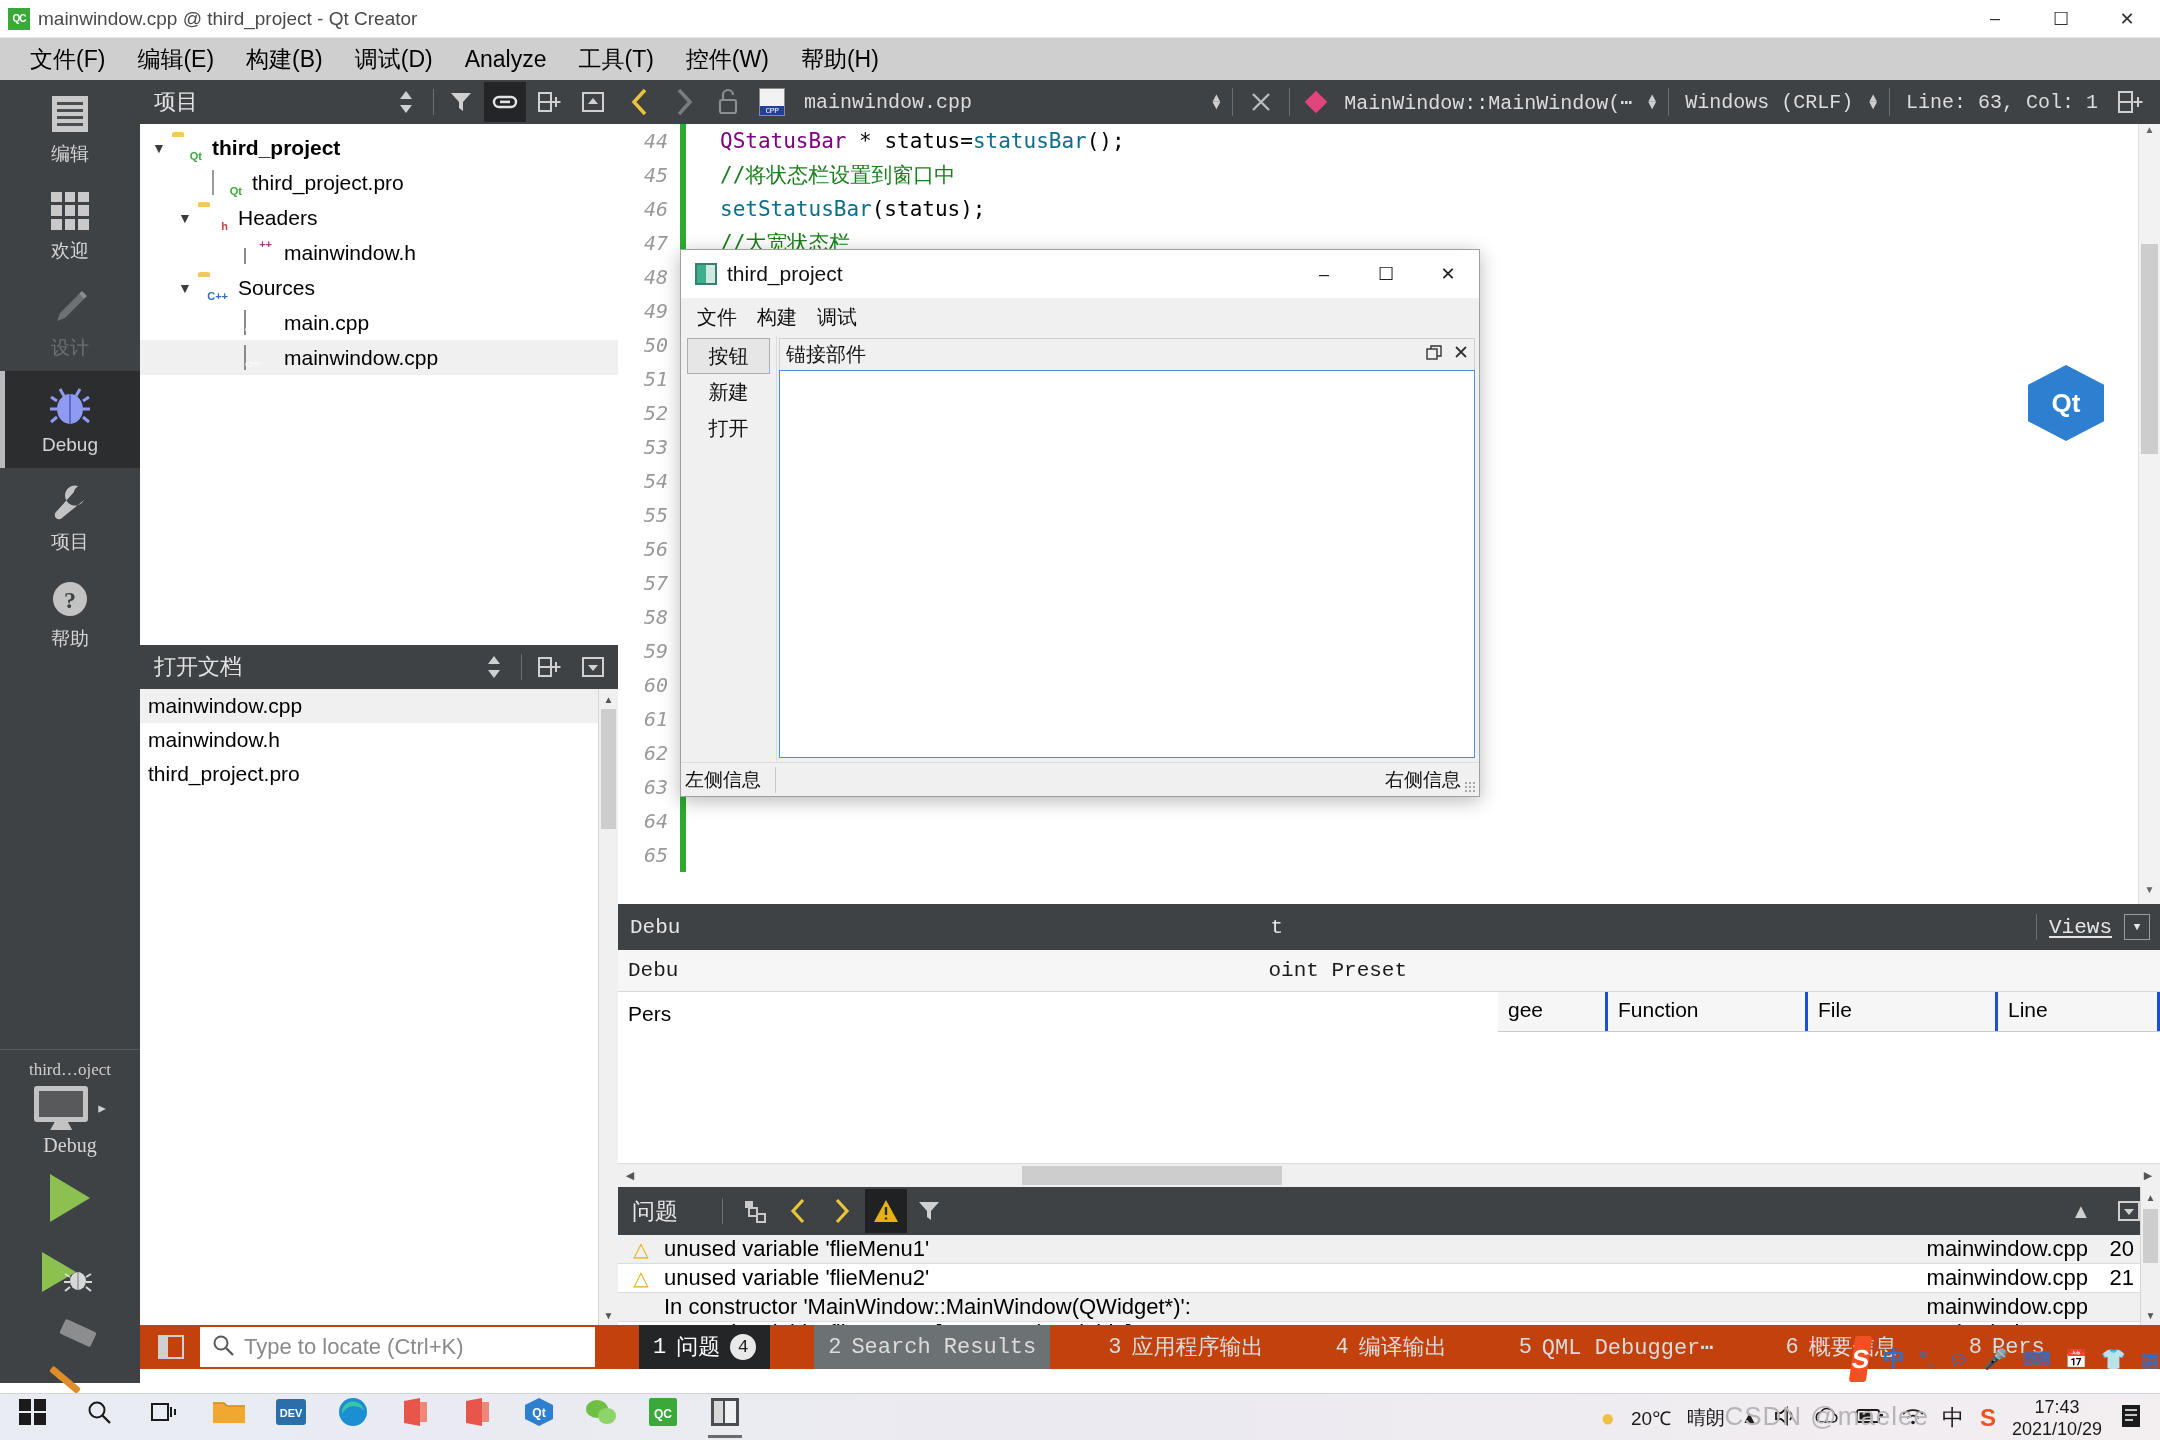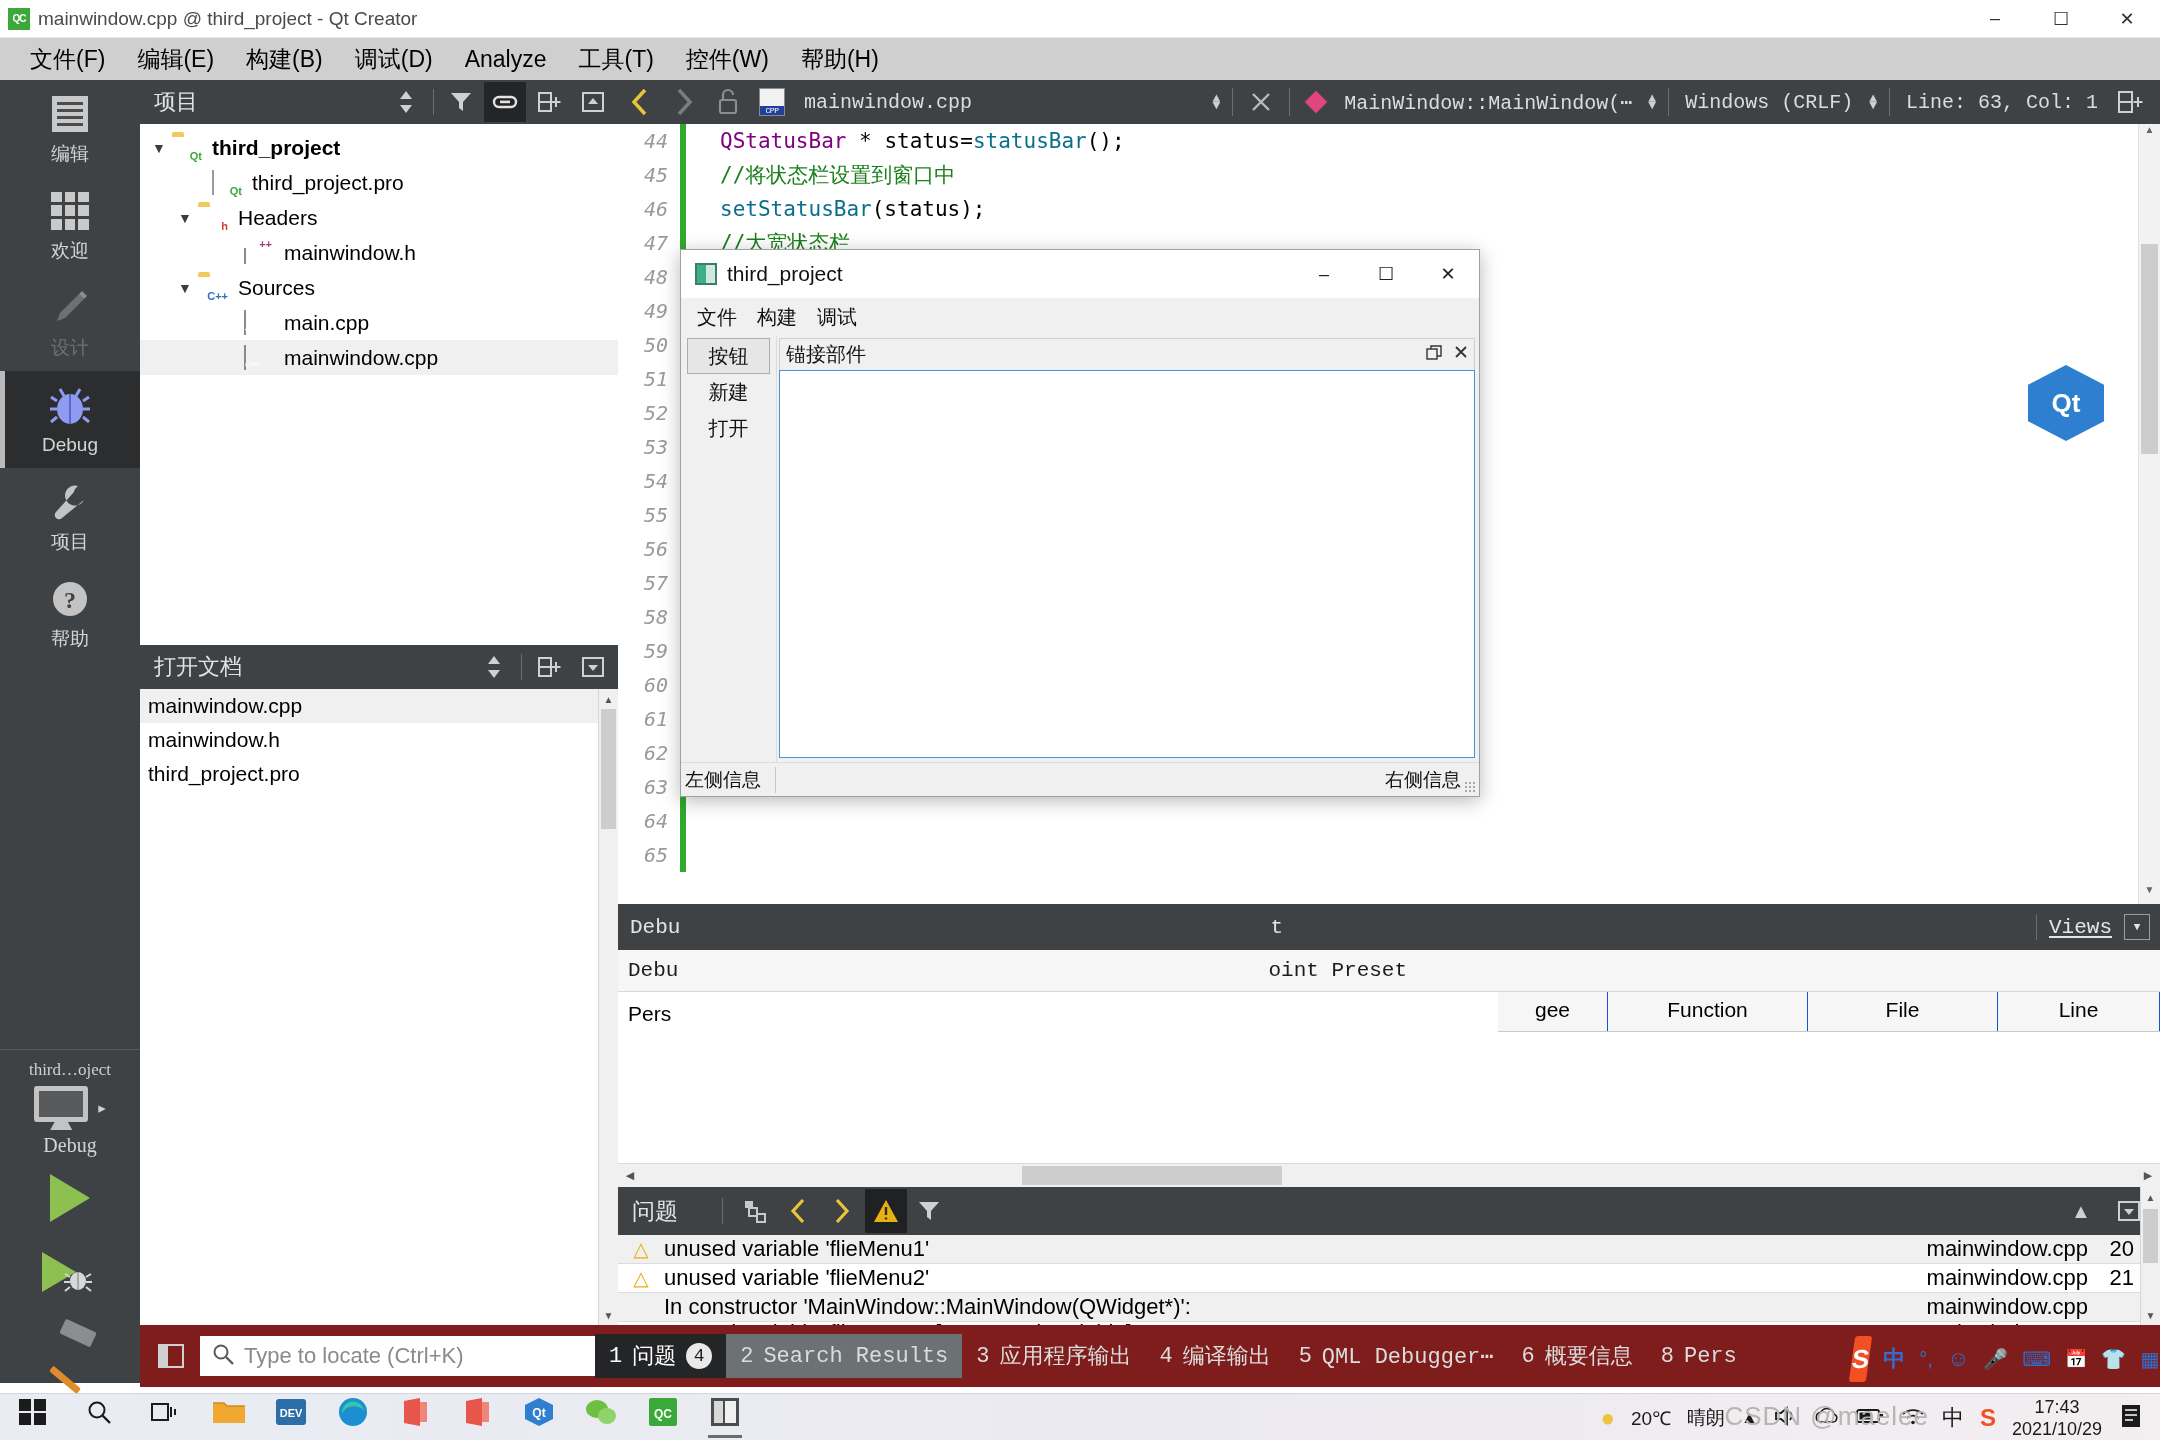--- a/index.html
+++ b/index.html
@@ -149,21 +149,21 @@
   
   .dbgpane { position: absolute; left: 618px; top: 904px; width: 1542px; height: 283px; background: #fff; }
   .dbg-head { height: 46px; background: #3f4244; color: #e5e5e5; display: flex; align-items: center;
               font-family: "Liberation Mono", monospace; font-size: 21px; padding-left: 12px; }
   .views-btn { margin-left: auto; display: flex; align-items: center; gap: 12px; padding-right: 10px; }
   .views-sep { width: 1px; height: 26px; background: #6a6e70; }
   .subhead { height: 42px; background: #f6f6f6; display: flex; align-items: center;
              font-family: "Liberation Mono", monospace; font-size: 21px; padding-left: 10px; color: #1c1c1c;
              border-bottom: 1px solid #d8d8d8; }
   .colhdr { height: 40px; display: flex; background: #f6f6f6; font-size: 21px; border-bottom: 1px solid #c9c9c9; }
-  .colhdr div { border-right: 1px solid #1d4ed8; padding: 6px 10px; text-align: center; }
+  .colhdr div { border-right: 3px solid #1d4ed8; padding: 6px 10px; }
   .hscroll { position: absolute; left: 0; right: 0; bottom: 0; height: 24px; background: #f0f0f0;
              display: flex; align-items: center; border-top: 1px solid #dcdcdc; }
   .hscroll .arrow { width: 24px; text-align: center; font-size: 11px; color: #555; }
   .hscroll .track { flex: 1; height: 100%; position: relative; }
   .hscroll .thumb { position: absolute; top: 2px; bottom: 2px; background: #cdcdcd; }
 
   
   .issues { position: absolute; left: 618px; top: 1187px; width: 1542px; height: 138px; background: #fff; }
   .iss-head { height: 48px; background: #3f4244; display: flex; align-items: center; padding-left: 14px; }
   .iss-title { color: #e5e5e5; font-size: 23px; }
@@ -175,22 +175,22 @@
                gap: 8px; padding-left: 12px; margin-left: 6px; }
   .filter-ph { color: #9a9a9a; font-family: "Liberation Mono", monospace; font-size: 21px; }
   .iss-row { height: 29px; display: flex; align-items: center; font-size: 22px;
              border-bottom: 1px solid #dcdcdc; padding-left: 12px; }
   .iss-row.alt { background: #f0f0f0; }
   .warn-ico { width: 22px; margin-right: 12px; color: #e8b010; font-size: 20px; text-align: center; }
   .iss-file { margin-left: auto; padding-right: 18px; }
   .iss-line { width: 54px; text-align: right; padding-right: 26px; }
 
   
-  .outbar { position: absolute; left: 140px; top: 1325px; width: 2020px; height: 62px;
-            background: #7f1d1d; display: flex; align-items: center; }
+  .outbar { position: absolute; left: 140px; top: 1325px; width: 2020px; height: 44px;
+            background: #c2410c; display: flex; align-items: center; gap: 44px; }
   .locator { display: flex; align-items: center; gap: 8px; margin-left: 10px; }
   .loc-btn { width: 42px; height: 42px; display: flex; align-items: center; justify-content: center; }
   .loc-input { width: 395px; height: 40px; background: #fff; display: flex; align-items: center; gap: 10px; padding-left: 12px; }
   .loc-ph { color: #8a8a8a; font-size: 22px; }
   .otab { height: 44px; display: flex; align-items: center; gap: 10px; padding: 0 14px;
           color: #dcdcdc; font-family: "Liberation Mono", monospace; font-size: 22px; white-space: nowrap; }
   .otab.active { background: #232527; color: #fff; }
   .otab.alt { background: #6c7174; }
   .obadge { background: #e9e9e9; color: #222; border-radius: 50%; width: 26px; height: 26px;
             display: flex; align-items: center; justify-content: center; font-size: 18px; }

